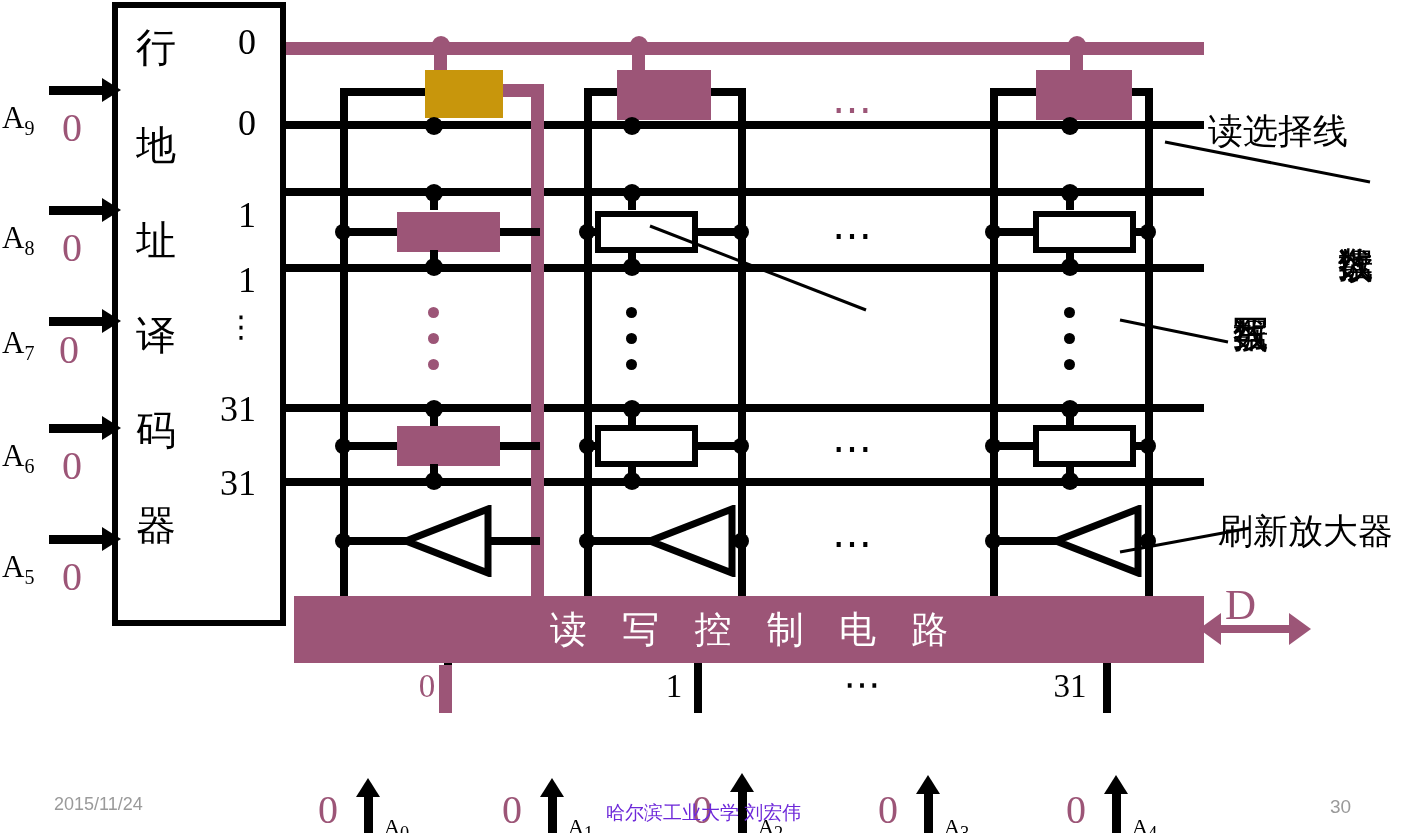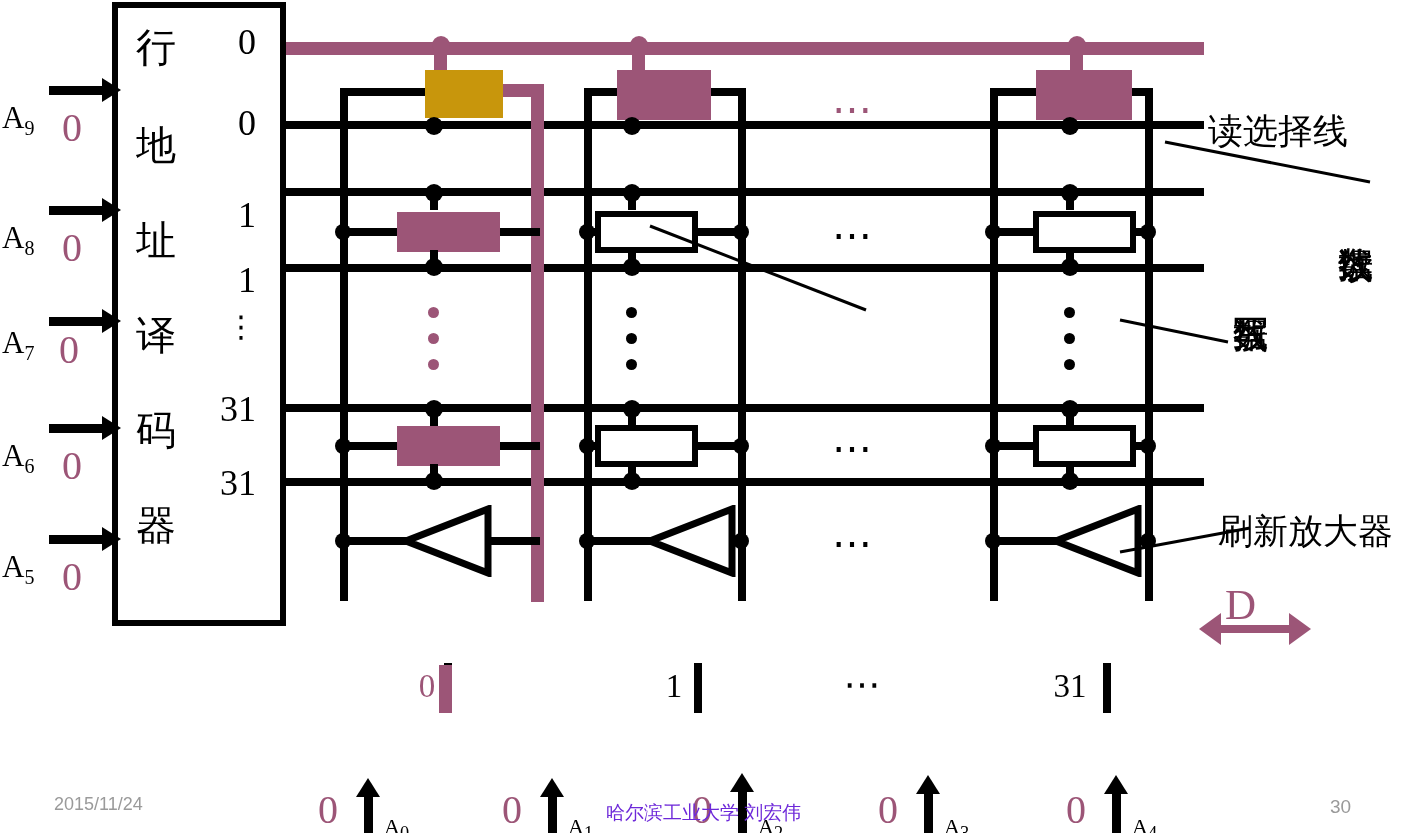--- a/index.html
+++ b/index.html
@@ -428,20 +428,21 @@
   <div class="dot" style="left:1140px; top:438px; width:16px; height:16px;"></div>
 
   <div class="hline" style="left:990px; top:537px; width:70px; height:8px;"></div>
   <div class="hline" style="left:1098px; top:537px; width:55px; height:8px;"></div>
   <div class="dot" style="left:985px; top:533px; width:16px; height:16px;"></div>
   <div class="dot" style="left:1140px; top:533px; width:16px; height:16px;"></div>
   <svg class="abs" style="left:1050px; top:505px;" width="92" height="72">
     <polygon points="88,4 88,68 6,36" fill="#ffffff" stroke="#000000" stroke-width="7" stroke-linejoin="miter"></polygon>
   </svg>
 
+  <div id="rw-ctrl">读 写 控 制 电 路</div>
 
   <div class="dbl-arrow-shaft" style="left:1215px; top:625px; width:78px;"></div>
   <div class="arrow-head-l" style="left:1199px; top:613px; border-top:16px solid transparent; border-bottom:16px solid transparent; border-right:22px solid #9c5577;"></div>
   <div class="arrow-head-r" style="left:1289px; top:613px; border-top:16px solid transparent; border-bottom:16px solid transparent; border-left:22px solid #9c5577;"></div>
   <div id="d-label">D</div>
 
   <div class="vline" style="left:444px; top:663px; width:8px; height:12px;"></div>
   <div class="mline" style="left:439px; top:665px; width:13px; height:48px;"></div>
   <div class="col-num mauve" style="left:404px; top:668px;">0</div>
 

